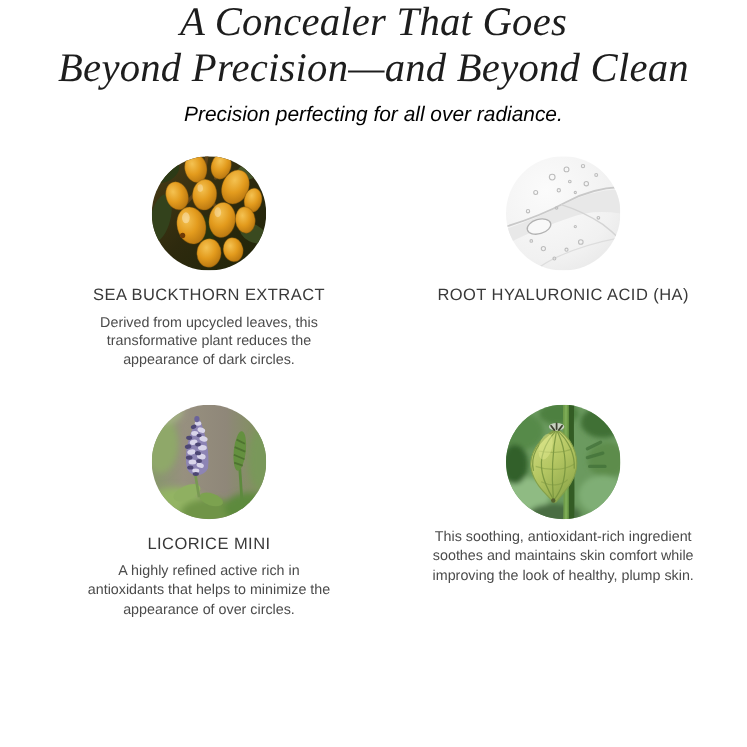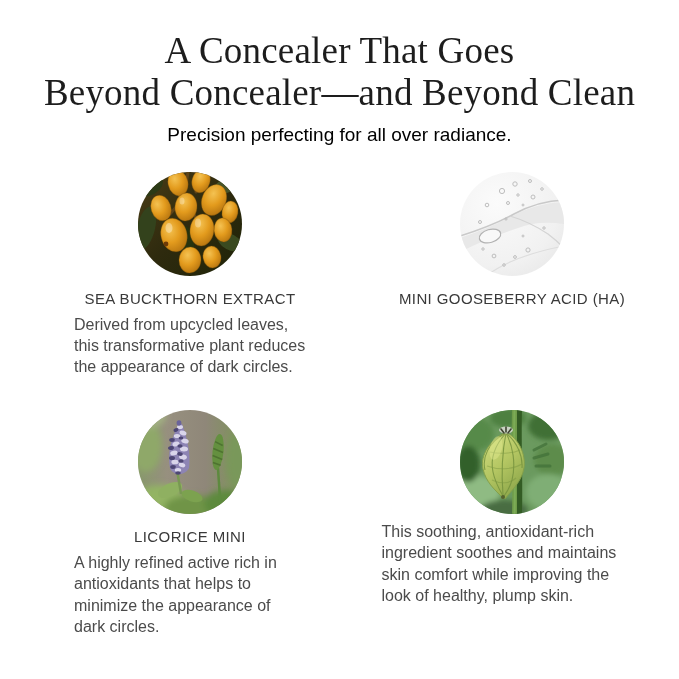--- a/index.html
+++ b/index.html
@@ -1,43 +1,43 @@
 <!DOCTYPE html>
 <html><head>
 <meta charset="utf-8">
 <style>
   html,body{margin:0;padding:0;background:#ffffff;}
   .page{position:relative;width:679px;height:679px;background:#ffffff;overflow:hidden;
         font-family:"Liberation Sans",sans-serif;}
-  header{text-align:center;padding-top:30px;}
+  header{text-align:center;font-style:italic;}
   .headline{margin:0;font-family:"Liberation Serif",serif;font-weight:400;
             font-size:37px;line-height:1.13;color:#1d1d1d;letter-spacing:.2px;}
   .headline span{display:block;}
   .subtitle{margin:10px 0 0;font-size:19px;font-weight:400;color:#000000;}
   .grid{margin:26px 0 0 45px;width:600px;display:grid;
         grid-template-columns:290px 290px;column-gap:20px;row-gap:18px;gap:32px;}
   .card{display:flex;flex-direction:column;align-items:center;}
   .photo{width:104px;height:104px;border-radius:50%;overflow:hidden;flex:0 0 auto;}
   .photo svg{display:block;width:104px;height:104px;}
   .card-title{margin:14px 0 0;font-size:15px;font-weight:400;letter-spacing:.4px;color:#393939;}
-  .desc{margin:7px 0 0;font-size:16px;line-height:1.34;color:#4b4b4b;text-align:left;}
+  .desc{margin:7px 0 0;font-size:13px;line-height:1.34;color:#4b4b4b;text-align:center;}
   .card-0 .desc{max-width:232px}
   .card-1 .desc{max-width:248px}
   .card-2 .desc{max-width:232px}
   .card-3 .desc{max-width:261px}
 </style>
 </head>
 <body>
 
 <div class="page">
 
   <header>
     <h1 class="headline">
       <span>A Concealer That Goes</span>
-      <span>Beyond Concealer—and Beyond Clean</span>
+      <span>Beyond Precision—and Beyond Clean</span>
     </h1>
     <p class="subtitle">Precision perfecting for all over radiance.</p>
   </header>
 
   <div class="grid">
 
     <section class="card card-0">
       <div class="photo">
         <svg viewBox="0 0 104 104">
           <defs>
@@ -114,21 +114,21 @@
               <circle cx="84" cy="56" r="1.2"></circle>
             <circle cx="68" cy="78" r="2.1"></circle>
               <circle cx="55" cy="85" r="1.4"></circle>
               <circle cx="34" cy="84" r="1.9"></circle>
             <circle cx="23" cy="77" r="1.2"></circle>
               <circle cx="63" cy="64" r="1"></circle>
               <circle cx="44" cy="93" r="1.3"></circle>
           </g>
         </svg>
       </div>
-      <h2 class="card-title">MINI GOOSEBERRY ACID (HA)</h2>
+      <h2 class="card-title">ROOT HYALURONIC ACID (HA)</h2>
     </section>
 
     <section class="card card-2">
       <div class="photo">
         <svg viewBox="0 0 104 104">
           <defs>
             <linearGradient id="lc-bg" x1="0" y1="0" x2="1" y2="0">
               <stop offset="0" stop-color="#87986b"></stop>
                 <stop offset=".28" stop-color="#97907f"></stop>
               <stop offset=".65" stop-color="#8f8779"></stop>
@@ -178,21 +178,21 @@
               <ellipse cx="34" cy="48" rx="3" ry="2"></ellipse>
             <ellipse cx="42" cy="44" rx="2.8" ry="1.9" transform="rotate(10 42 44)"></ellipse>
               <ellipse cx="35" cy="57" rx="2.8" ry="1.9"></ellipse>
             <ellipse cx="43" cy="51" rx="2.6" ry="1.8"></ellipse>
               <ellipse cx="40" cy="63" rx="2.8" ry="1.8"></ellipse>
           </g>
           <ellipse cx="41" cy="13" rx="2.4" ry="2.8" fill="#6a639b"></ellipse>
         </svg>
       </div>
       <h2 class="card-title">LICORICE MINI</h2>
-      <p class="desc">A highly refined active rich in antioxidants that helps to minimize the appearance of dark circles.</p>
+      <p class="desc">A highly refined active rich in antioxidants that helps to minimize the appearance of over circles.</p>
     </section>
 
     <section class="card card-3">
       <div class="photo">
         <svg viewBox="0 0 104 104">
           <defs>
             <linearGradient id="gb-husk" x1="0" y1="0" x2=".6" y2="1">
               <stop offset="0" stop-color="#d5df85"></stop>
                 <stop offset=".55" stop-color="#b5c763"></stop>
                 <stop offset="1" stop-color="#90a94c"></stop>

